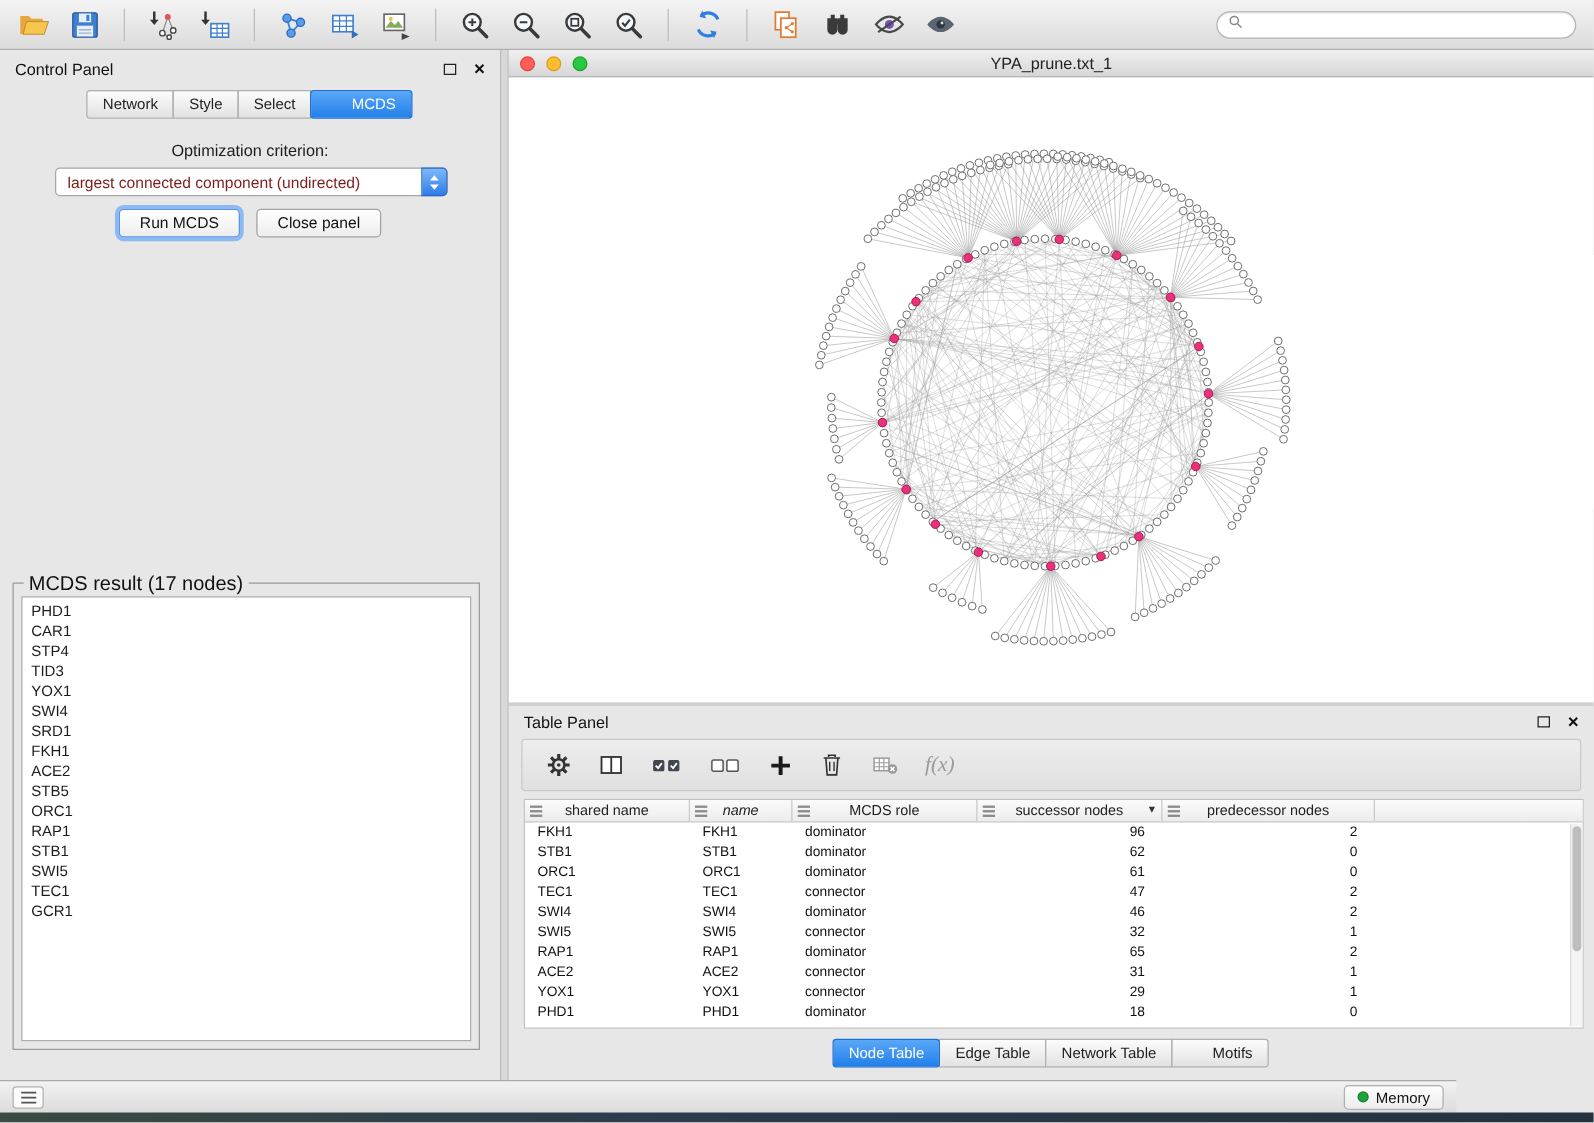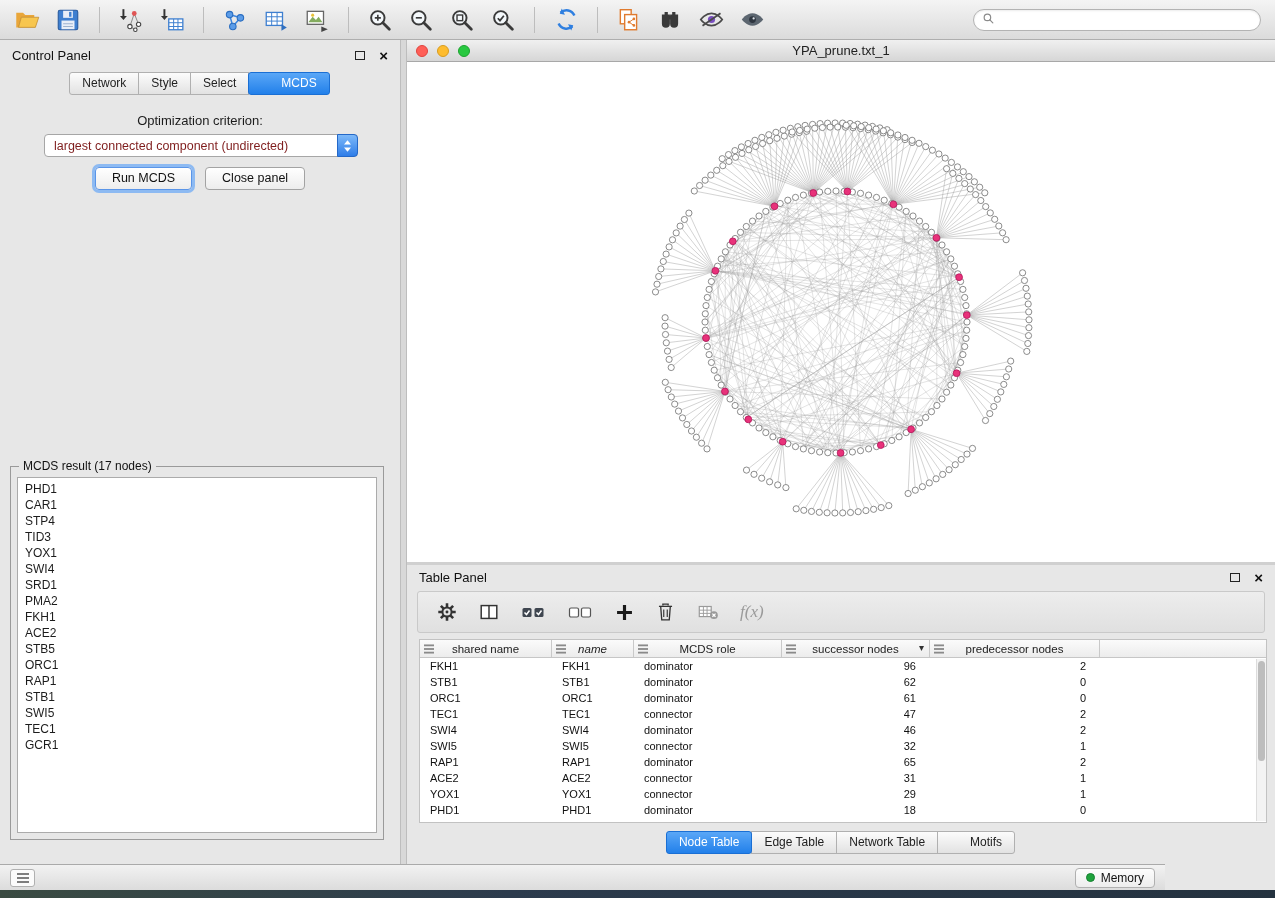--- a/index.html
+++ b/index.html
@@ -38,21 +38,21 @@
     border:1px solid #a6a6a6; border-radius:4px; }
   .combo-text { position:absolute; left:9px; top:4px; font-size:12.5px; color:#7f1d1d; white-space:nowrap; }
   .combo-btn { position:absolute; right:-1px; top:-1px; width:21px; height:23px;
     background:linear-gradient(#7db9f9,#2f7de8); border:1px solid #2468c8; border-radius:0 4px 4px 0;
     display:flex; align-items:center; justify-content:center; }
   .cp-buttons { position:absolute; top:127px; left:0; right:0; display:flex; justify-content:center; gap:13px; }
   .btn { font-size:12.5px; font-family:inherit; padding:3px 16px 4px; background:linear-gradient(#ffffff,#ededed);
     border:1px solid #a3a3a3; border-radius:4px; color:#111; }
   .btn.focus-ring { box-shadow:0 0 0 3px rgba(82,156,250,.6); border-color:#5a95e8; }
   .groupbox { position:absolute; left:10px; right:16px; top:426px; bottom:24px; border:1px solid #9a9a9a; }
-  .groupbox-legend { position:absolute; top:-8px; left:8px; background:#e7e7e7; padding:0 4px; font-size:12px; color:#111; }
+  .groupbox-legend { position:absolute; top:-8px; left:8px; background:#e7e7e7; padding:0 4px; font-size:16px; color:#111; }
   .result-list { position:absolute; left:6px; right:6px; top:10px; bottom:6px; background:#fff;
     border:1px solid #ababab; font-size:12px; line-height:16px; padding:3px 0 0 7px; overflow:hidden; }
   .result-item { height:16px; }
 
   .v-splitter { position:absolute; left:400px; top:40px; width:7px; height:824px; background:#d8d8d8;
     border-left:1px solid #bdbdbd; border-right:1px solid #bdbdbd; }
 
   
   .network-panel { position:absolute; left:407px; top:40px; width:868px; height:522px; }
   .net-titlebar { position:relative; height:22px; background:linear-gradient(#f0f0f0,#d6d6d6);
@@ -276,21 +276,20 @@
     <div class="groupbox">
       <span class="groupbox-legend">MCDS result (17 nodes)</span>
       <div class="result-list" id="result-list">
           <div class="result-item">PHD1</div>
           <div class="result-item">CAR1</div>
           <div class="result-item">STP4</div>
           <div class="result-item">TID3</div>
           <div class="result-item">YOX1</div>
           <div class="result-item">SWI4</div>
           <div class="result-item">SRD1</div>
-          <div class="result-item">PMA2</div>
           <div class="result-item">FKH1</div>
           <div class="result-item">ACE2</div>
           <div class="result-item">STB5</div>
           <div class="result-item">ORC1</div>
           <div class="result-item">RAP1</div>
           <div class="result-item">STB1</div>
           <div class="result-item">SWI5</div>
           <div class="result-item">TEC1</div>
           <div class="result-item">GCR1</div>
         </div>

